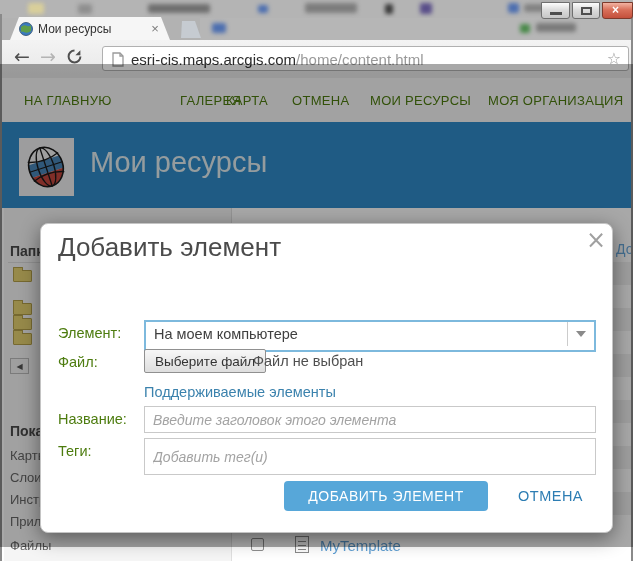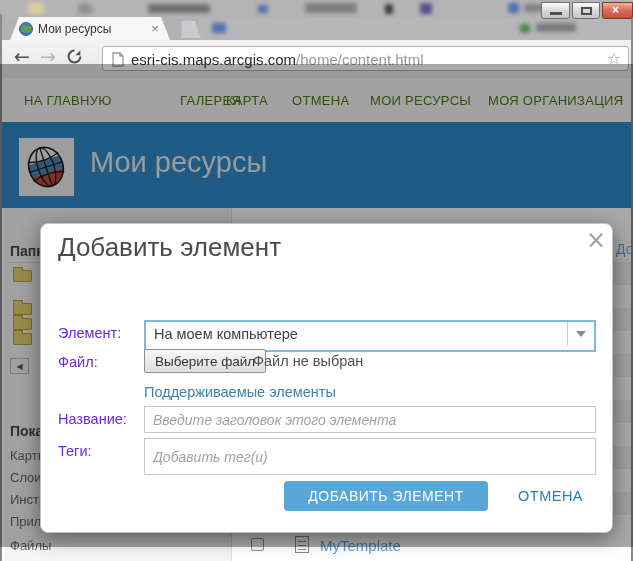--- a/index.html
+++ b/index.html
@@ -75,21 +75,21 @@
 
   .dim{position:absolute;left:0;top:64px;width:100%;height:483px;background:rgba(0,0,0,.34);z-index:5;}
 
   
   .modal{position:absolute;left:40px;top:223px;width:573px;height:310px;background:#fff;
     border:1px solid #c4c4c4;border-radius:8px;box-shadow:0 5px 20px rgba(0,0,0,.45);z-index:10;}
   .m-title{position:absolute;left:17px;top:8px;font-size:26px;color:#4b4b4b;}
   .m-close{position:absolute;right:6px;top:4px;font-size:24px;color:#a0a0a0;cursor:default;
     font-family:"DejaVu Sans",sans-serif;line-height:24px;}
   .m-desc{position:absolute;left:17px;top:54px;width:495px;font-size:14.5px;color:#4f4f4f;line-height:1.38;}
-  .m-label{position:absolute;left:17px;font-size:14.5px;color:#6d28d9;}
+  .m-label{position:absolute;left:17px;font-size:14.5px;color:#4d7c0f;}
   .m-select{position:absolute;left:103px;top:96px;width:452px;height:32px;border:2px solid #7db9dd;background:#fff;}
   .m-select .val{position:absolute;left:8px;top:4px;font-size:14.5px;color:#3f3f3f;}
   .m-select .arrowbox{position:absolute;right:0;top:0;width:27px;height:24px;border-left:1px solid #ccc;}
   .m-select .tri{position:absolute;right:8px;top:9px;width:0;height:0;
     border-left:5px solid transparent;border-right:5px solid transparent;border-top:6px solid #8a8a8a;}
   .file-btn{position:absolute;left:103px;top:125px;height:24px;padding:0 10px;font-size:13.5px;color:#333;
     font-family:"Liberation Sans",sans-serif;background:linear-gradient(#f7f7f7,#dedede);
     border:1px solid #909090;border-radius:2px;}
   .file-status{position:absolute;left:212px;top:129px;font-size:14.5px;color:#4f4f4f;}
   .m-link{position:absolute;left:103px;top:160px;font-size:14.5px;color:#3b82ad;text-decoration:none;}

